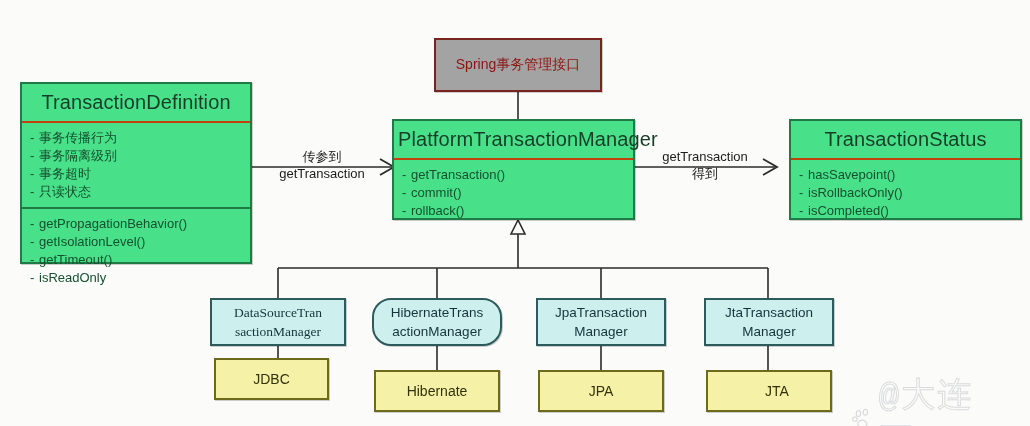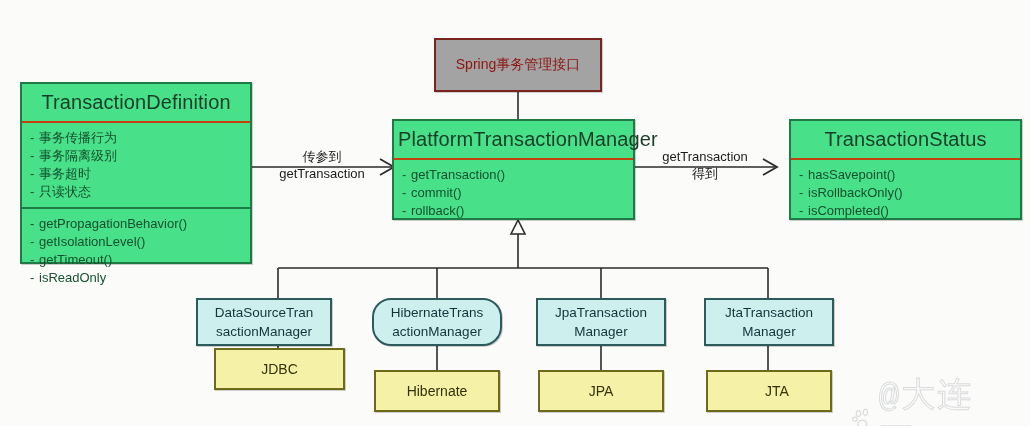--- a/index.html
+++ b/index.html
@@ -203,21 +203,21 @@
 <div class="edge-label" style="left:262px; top:148px; width:120px;">
   <div>传参到</div>
   <div>getTransaction</div>
 </div>
 
 <div class="edge-label" style="left:645px; top:148px; width:120px;">
   <div>getTransaction</div>
   <div>得到</div>
 </div>
 
-<div class="node impl" style="left:196px; top:298px; width:136px; height:48px;">
+<div class="node impl" style="left:210px; top:298px; width:136px; height:48px;font-family:Liberation Serif, serif;">
   <div class="impl-label">
     <div>DataSourceTran</div>
     <div>sactionManager</div>
   </div>
 </div>
 
 <div class="node impl" style="left:372px; top:298px; width:130px; height:48px;border-radius:19px;">
   <div class="impl-label">
     <div>HibernateTrans</div>
     <div>actionManager</div>
@@ -231,21 +231,21 @@
   </div>
 </div>
 
 <div class="node impl" style="left:704px; top:298px; width:130px; height:48px;">
   <div class="impl-label">
     <div>JtaTransaction</div>
     <div>Manager</div>
   </div>
 </div>
 
-<div class="node tech" style="left:214px; top:348px; width:131px; height:42px;">
+<div class="node tech" style="left:214px; top:358px; width:115px; height:42px;">
   <span class="tech-label">JDBC</span>
 </div>
 
 <div class="node tech" style="left:374px; top:370px; width:126px; height:42px;">
   <span class="tech-label">Hibernate</span>
 </div>
 
 <div class="node tech" style="left:538px; top:370px; width:126px; height:42px;">
   <span class="tech-label">JPA</span>
 </div>

